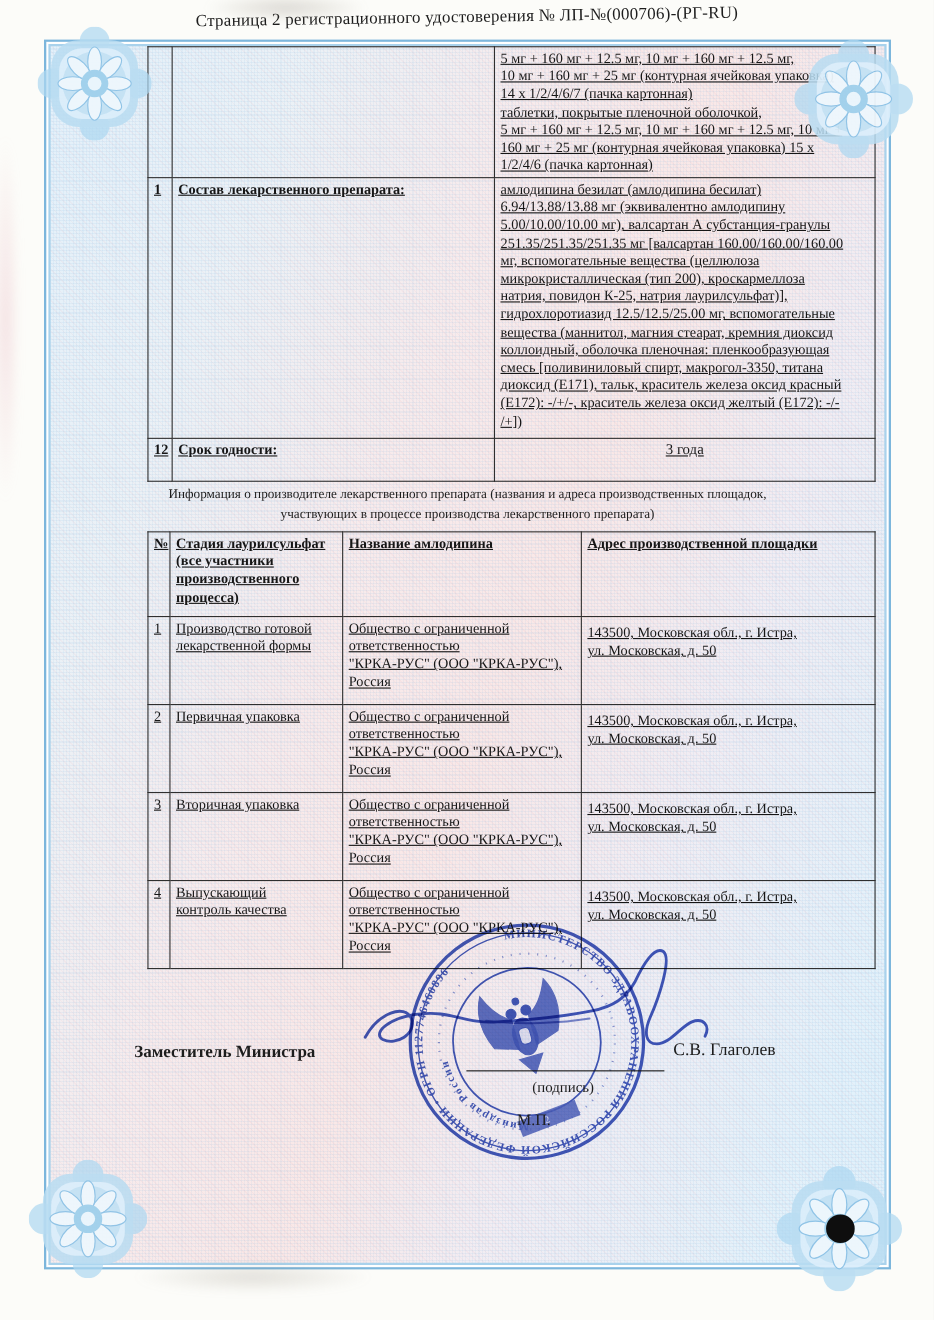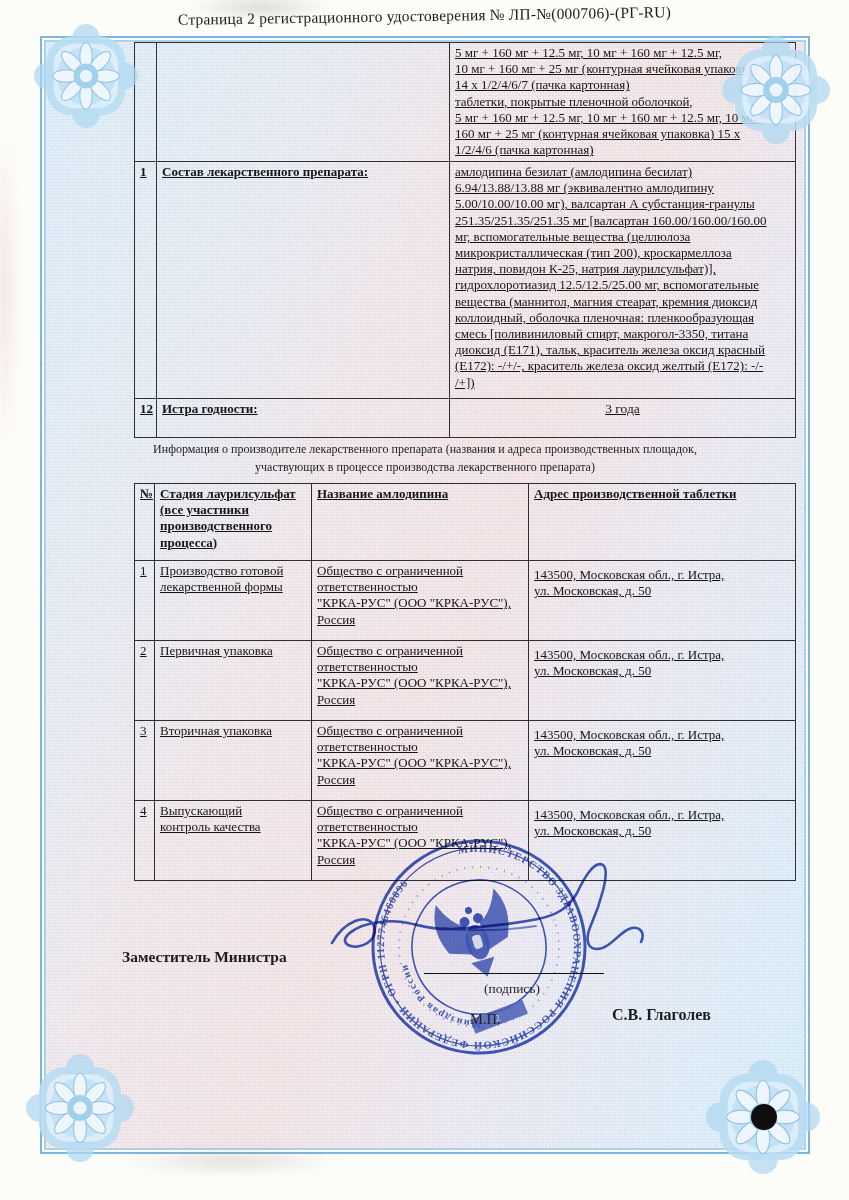--- a/index.html
+++ b/index.html
@@ -19,21 +19,21 @@
   table.t td{border:1.4px solid #2f2f2f;vertical-align:top;padding:2px 5px 2px 5px;
        font-size:13px;line-height:16.2px;color:#161616;text-decoration:underline;}
   td.num{font-weight:bold;padding-left:4px;}
   td.lbl{font-weight:bold;}
   .pre{white-space:pre-line;}
   .ctr{text-align:center;}
   td.hd{font-weight:bold;}
   .note{position:absolute;left:68px;top:441px;width:714px;text-align:center;
         font-size:12px;line-height:17.5px;white-space:pre-line;}
   .sigtitle{position:absolute;left:122px;top:948px;font-size:15.5px;font-weight:bold;}
-  .signame{position:absolute;left:612px;top:1006px;font-size:16px;font-weight:bold;z-index:9;}
+  .signame{position:absolute;left:612px;top:946px;font-size:16px;font-weight:normal;z-index:9;}
   .sigcap{position:absolute;left:452px;top:981px;width:120px;text-align:center;font-size:13.5px;z-index:9;}
   .sigmp{position:absolute;left:470px;top:1011px;width:80px;text-align:left;font-size:14.5px;z-index:9;}
   .sigline{position:absolute;left:424px;top:973px;width:180px;height:0;border-top:1.6px solid #141414;z-index:7;}
   .stamp{position:absolute;left:356px;top:824px;width:246px;height:246px;
          transform:rotate(-16deg);z-index:5;opacity:.9;mix-blend-mode:multiply;}
   .signature{position:absolute;left:322px;top:848px;z-index:8;mix-blend-mode:multiply;}
   .rosette{position:absolute;z-index:3;opacity:.95;}
   .hole{position:absolute;left:751px;top:1104px;width:26px;height:26px;border-radius:50%;
         background:#0e0e0e;z-index:4;}
   .smudge{position:absolute;border-radius:50%;filter:blur(4px);z-index:1;}
@@ -130,21 +130,21 @@
 гидрохлоротиазид 12.5/12.5/25.00 мг, вспомогательные
 вещества (маннитол, магния стеарат, кремния диоксид
 коллоидный, оболочка пленочная: пленкообразующая
 смесь [поливиниловый спирт, макрогол-3350, титана
 диоксид (Е171), тальк, краситель железа оксид красный
 (Е172): -/+/-, краситель железа оксид желтый (Е172): -/-
 /+])</td>
     </tr>
     <tr>
       <td class="num" style="height:34px">12</td>
-      <td class="lbl">Истра годности:</td>
+      <td class="lbl">Срок годности:</td>
       <td class="ctr" style="font-size:13.5px">3 года</td>
     </tr>
   </tbody>
     </table>
 
   <div class="note">Информация о производителе лекарственного препарата (названия и адреса производственных площадок,
 участвующих в процессе производства лекарственного препарата)</div>
 
   <table class="t" style="left:134px;top:483px;width:661px">
     <colgroup>
@@ -154,21 +154,21 @@
         <col style="width:267px">
       </colgroup>
     <tbody>
         <tr>
       <td class="hd" style="height:72px">№</td>
       <td class="hd pre">Стадия лаурилсульфат
 (все участники
 производственного
 процесса)</td>
       <td class="hd">Название амлодипина</td>
-      <td class="hd">Адрес производственной таблетки</td>
+      <td class="hd">Адрес производственной площадки</td>
     </tr>
     <tr>
       <td style="height:75px">1</td>
       <td class="pre">Производство готовой
 лекарственной формы</td>
       <td class="pre">Общество с ограниченной
 ответственностью
 "КРКА-РУС" (ООО "КРКА-РУС"),
 Россия</td>
       <td class="pre" style="padding-top:6px">143500, Московская обл., г. Истра,

